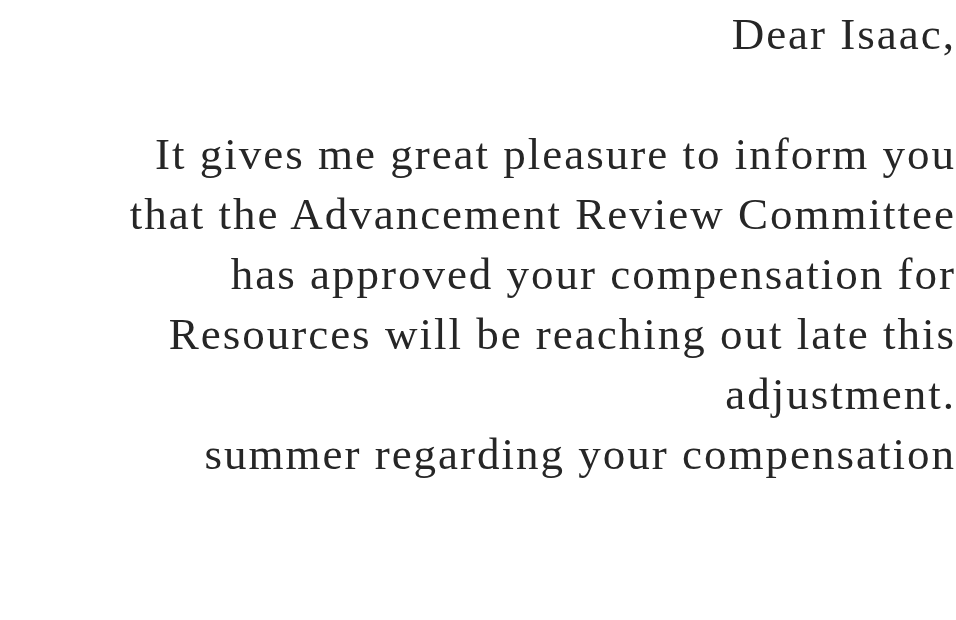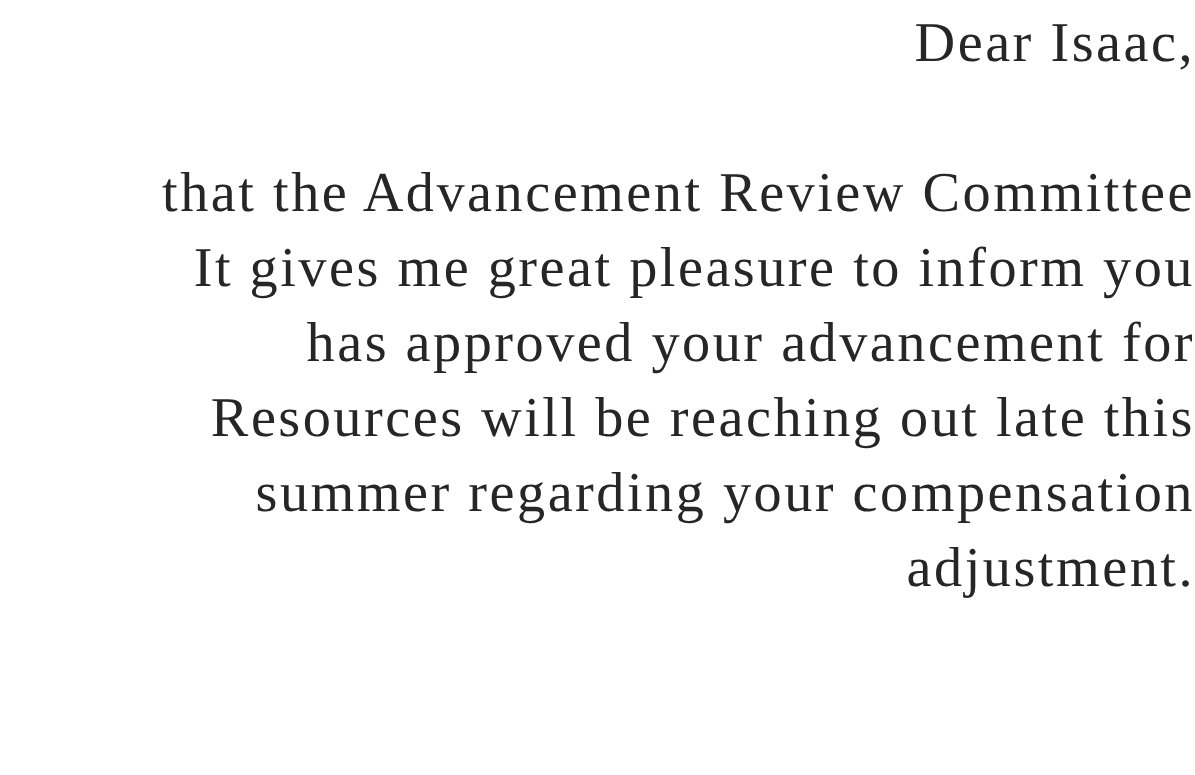--- a/index.html
+++ b/index.html
@@ -30,19 +30,19 @@
   .blank {
     height: 60px;
   }
 </style>
 </head>
 <body>
 
 <div class="page">
   <p class="line">Dear Isaac,</p>
   <p class="line blank"></p>
+  <p class="line">It gives me great pleasure to inform you</p>
   <p class="line">that the Advancement Review Committee</p>
-  <p class="line">It gives me great pleasure to inform you</p>
-  <p class="line">has approved your advancement for</p>
+  <p class="line">has approved your compensation for</p>
   <p class="line">Resources will be reaching out late this</p>
+  <p class="line">adjustment.</p>
   <p class="line">summer regarding your compensation</p>
-  <p class="line">adjustment.</p>
 </div>
 
 </body></html>

